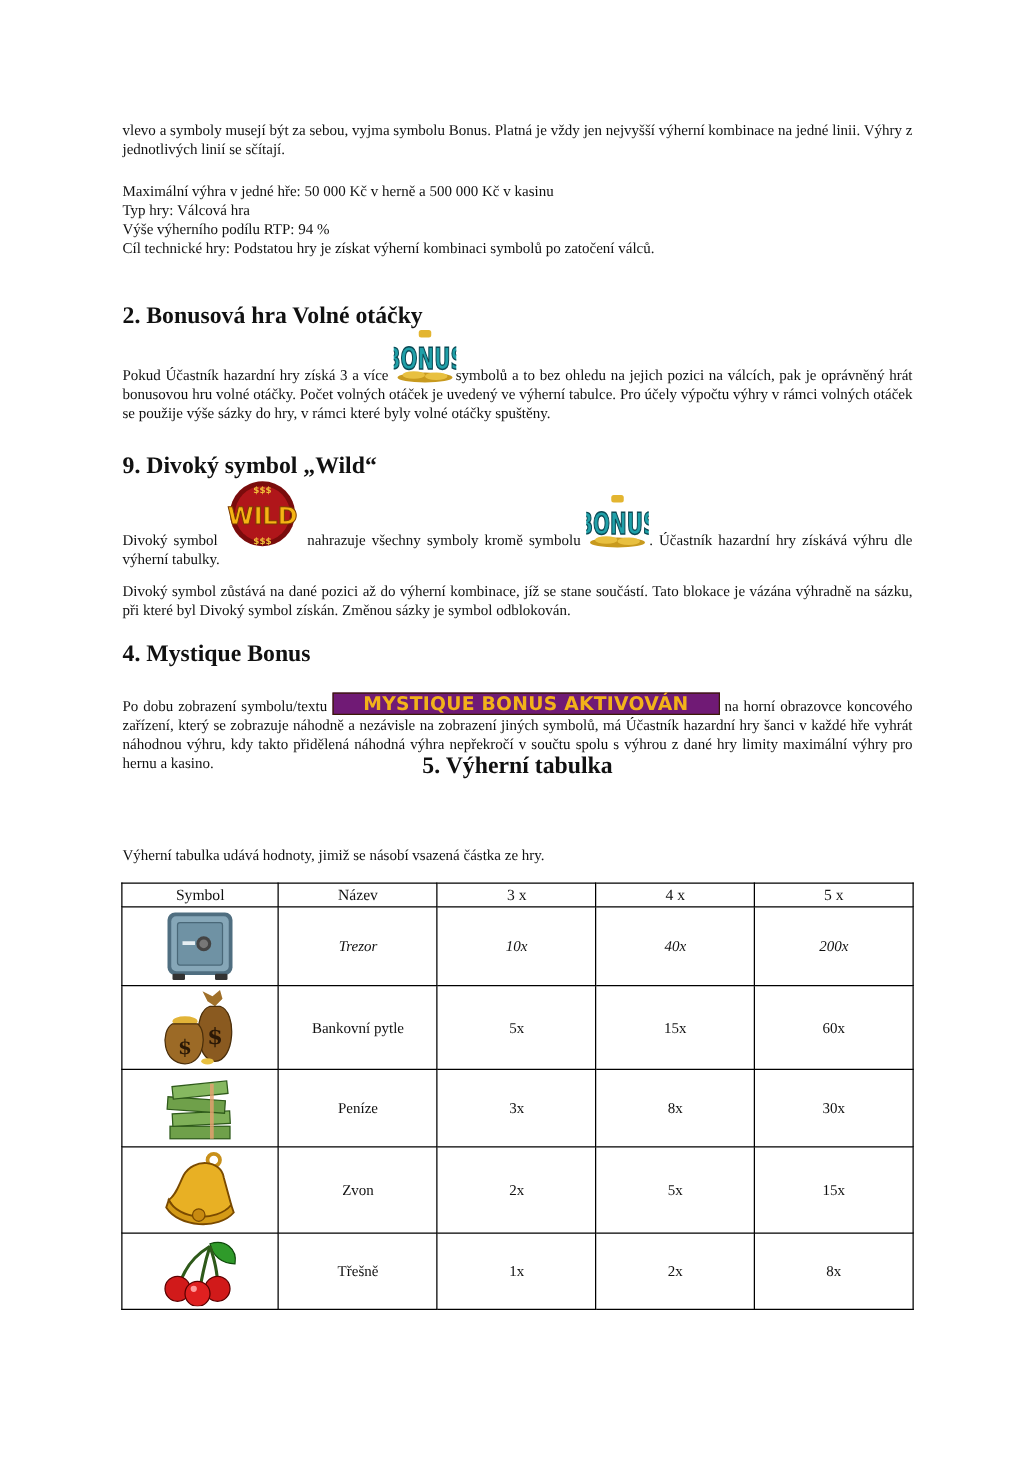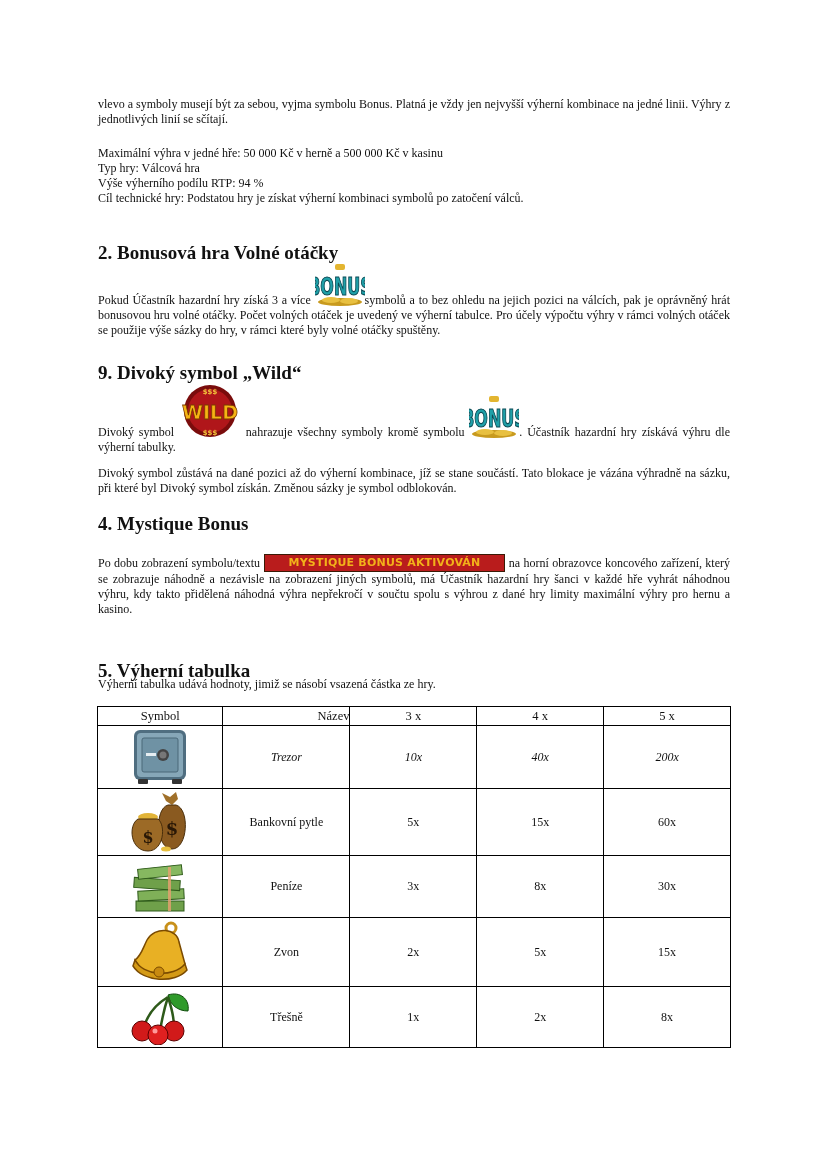--- a/index.html
+++ b/index.html
@@ -5,27 +5,27 @@
   html, body { margin: 0; padding: 0; background: #ffffff; }
   body { width: 827px; height: 1169px; position: relative; overflow: hidden;
          font-family: "Liberation Serif", "DejaVu Serif", serif; color: #111; }
   .page { position: absolute; left: 98px; top: 0; width: 632px; }
   p { margin: 0; font-size: 12px; line-height: 15px; text-align: justify; }
   .blk { position: absolute; left: 0; width: 632px; }
   h2 { margin: 0; font-size: 19px; font-weight: bold; line-height: 18px; }
   .inl { display: inline-block; vertical-align: bottom; position: relative; }
   .bonus-ico { width: 50px; height: 46px; }
   .wild-ico { width: 62px; height: 58px; }
-  .mystique { display: inline-block; background: #b91c1c; color: #f2b21a; font-family: "DejaVu Sans", sans-serif;
-              font-weight: bold; font-size: 11px; padding: 2px 24px; letter-spacing: 0.2px; vertical-align: 1px;
+  .mystique { display: inline-block; background: #701a75; color: #f2b21a; font-family: "DejaVu Sans", sans-serif;
+              font-weight: bold; font-size: 15px; padding: 2px 24px; letter-spacing: 0.2px; vertical-align: 1px;
               border: 1px solid #3a1a06; line-height: 12px; }
   table { position: absolute; left: -1px; top: 706px; border-collapse: collapse; width: 634px; }
   td, th { border: 1px solid #000; text-align: center; font-size: 12px; padding: 0; }
   th { font-weight: normal; height: 18px; font-size: 12.5px; }
-  .c1 { width: 125px; } .c2 { width: 127px; text-align: right; } .c3 { width: 127px; } .c4 { width: 127px; } .c5 { width: 127px; }
+  .c1 { width: 125px; } .c2 { width: 127px; } .c3 { width: 127px; } .c4 { width: 127px; } .c5 { width: 127px; }
   svg { display: block; margin: 0 auto; }
 </style>
 </head>
 <body>
 
 <div class="page">
 
   <div class="blk" style="top:97px;">
     <p>vlevo a symboly musejí být za sebou, vyjma symbolu Bonus. Platná je vždy jen nejvyšší výherní kombinace na jedné linii. Výhry z jednotlivých linií se sčítají.</p>
   </div>
@@ -71,21 +71,21 @@
     <p>Divoký symbol zůstává na dané pozici až do výherní kombinace, jíž se stane součástí. Tato blokace je vázána výhradně na sázku, při které byl Divoký symbol získán. Změnou sázky je symbol odblokován.</p>
   </div>
 
   <div class="blk" style="top:515px;">
     <h2>4. Mystique Bonus</h2>
   </div>
   <div class="blk" style="top:554px;">
     <p><span>Po dobu zobrazení symbolu/textu </span><span class="mystique">MYSTIQUE BONUS AKTIVOVÁN</span><span> na horní obrazovce koncového zařízení, který se zobrazuje náhodně a nezávisle na zobrazení jiných symbolů, má Účastník hazardní hry šanci v každé hře vyhrát náhodnou výhru, kdy takto přidělená náhodná výhra nepřekročí v součtu spolu s výhrou z dané hry limity maximální výhry pro hernu a kasino.</span></p>
   </div>
 
-  <div class="blk" style="top:662px;">
+  <div class="blk" style="top:604px;text-align:center;">
     <h2>5. Výherní tabulka</h2>
   </div>
   <div class="blk" style="top:677px;">
     <p>Výherní tabulka udává hodnoty, jimiž se násobí vsazená částka ze hry.</p>
   </div>
 
   <table>
     <thead>
       <tr>
         <th class="c1">Symbol</th>

